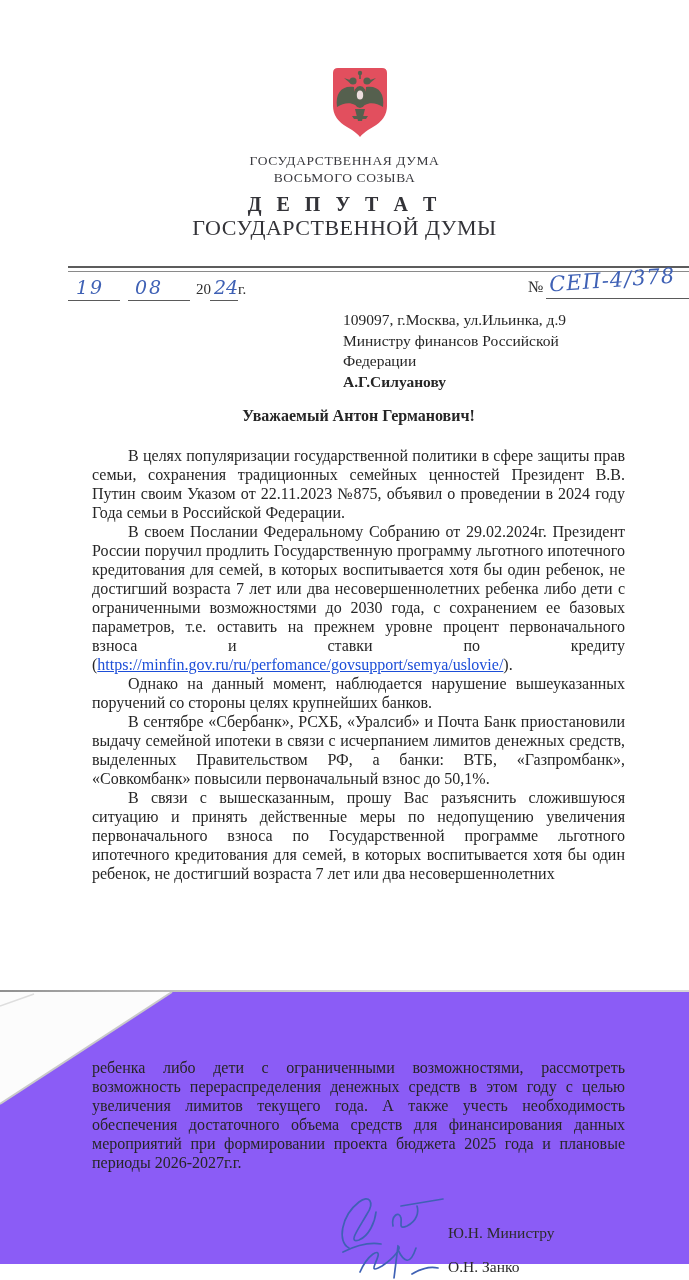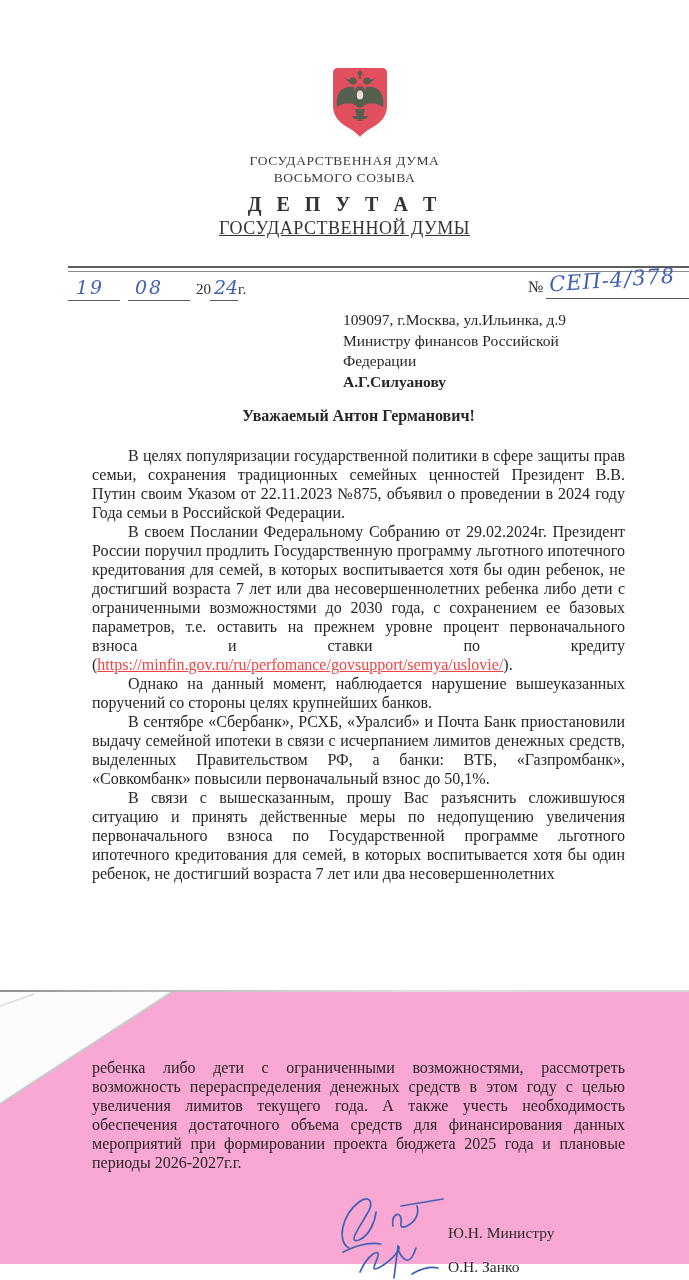--- a/index.html
+++ b/index.html
@@ -11,29 +11,29 @@
   
   .scan-top-edge{position:absolute;top:0;left:0;width:689px;height:2px;
     background:linear-gradient(to right,#9a9a9a,#cfcfcf 35%,#d9d9d9 70%,#cccccc);}
   .scan-left-edge{position:absolute;top:0;left:0;width:1px;height:991px;background:#e3e3e3;}
   .pen-dash{position:absolute;left:12px;top:23px;width:33px;height:3px;background:#6f6f6f;
     transform:rotate(-4deg);border-radius:2px;}
   
   .page1{position:absolute;left:0;top:0;width:689px;height:990px;background:#fff;}
   .page-gap{position:absolute;left:0;top:990px;width:689px;height:2px;
     background:linear-gradient(to right,#8f8f8f,#bdbdbd 25%,#dedede 60%,#d6d6d6);}
-  .page2{position:absolute;left:0;top:992px;width:689px;height:272px;background:#f9a8d4;}
+  .page2{position:absolute;left:0;top:992px;width:689px;height:272px;background:#8b5cf6;}
   .fold-svg{position:absolute;left:0;top:0;}
   
   .emblem{position:absolute;left:328px;top:66px;width:64px;height:72px;}
   
   .letterhead{position:absolute;left:0;top:152px;width:689px;text-align:center;color:#3a3a3f;}
   .lh-small{font-size:13.5px;letter-spacing:0.6px;line-height:17px;}
   .lh-role{font-size:20px;font-weight:bold;letter-spacing:5px;margin-top:6px;line-height:24px;color:#333338;}
-  .lh-role2{font-size:18px;letter-spacing:0.5px;line-height:24px;color:#333338;text-decoration:underline;}
+  .lh-role2{font-size:22px;letter-spacing:0.5px;line-height:24px;color:#333338;}
   
   .double-rule{position:absolute;left:68px;right:0;top:266px;height:3px;
     border-top:2px solid #5c5c5c;border-bottom:1px solid #8a8a8a;background:#fff;}
   
   .hand{font-family:"DejaVu Serif", serif;font-style:italic;color:#3f61b5;}
   .u-seg{position:absolute;height:1px;background:#5a5a5a;}
   .dr-day{position:absolute;left:76px;top:276px;font-size:19px;letter-spacing:2px;}
   .dr-month{position:absolute;left:135px;top:276px;font-size:19px;letter-spacing:2px;}
   .dr-cent{position:absolute;left:196px;top:281px;font-size:15px;color:#2e2e2e;}
   .dr-year{position:absolute;left:214px;top:276px;font-size:19px;}
@@ -41,21 +41,21 @@
   .no-label{position:absolute;left:528px;top:278px;font-size:16px;color:#2e2e2e;}
   .no-value{position:absolute;left:549px;top:268px;font-size:21px;transform:rotate(-4deg);letter-spacing:1px;white-space:nowrap;}
   
   .recipient{position:absolute;left:343px;top:310px;width:260px;font-size:15.5px;line-height:20.5px;}
   .recipient .bold{font-weight:bold;}
   
   .salutation{position:absolute;left:92px;top:407px;width:533px;text-align:center;
     font-weight:bold;font-size:16px;}
   .doc{position:absolute;left:92px;top:446px;width:533px;font-size:16px;line-height:19px;}
   .doc p{margin:0;text-indent:36px;text-align:justify;}
-  .doc a{color:#ef4444;text-decoration:underline;}
+  .doc a{color:#1d4ed8;text-decoration:underline;}
   .doc2{position:absolute;left:92px;top:66px;width:533px;font-size:16px;line-height:19px;}
   .doc2 p{margin:0;text-align:justify;}
   
   .sig-svg{position:absolute;}
   .sig-name{position:absolute;font-size:15.5px;color:#2b2b2b;white-space:nowrap;}
   .sig1-name{left:448px;top:232px;}
   .sig2-name{left:448px;top:266px;}
 </style>
 </head>
 <body>

